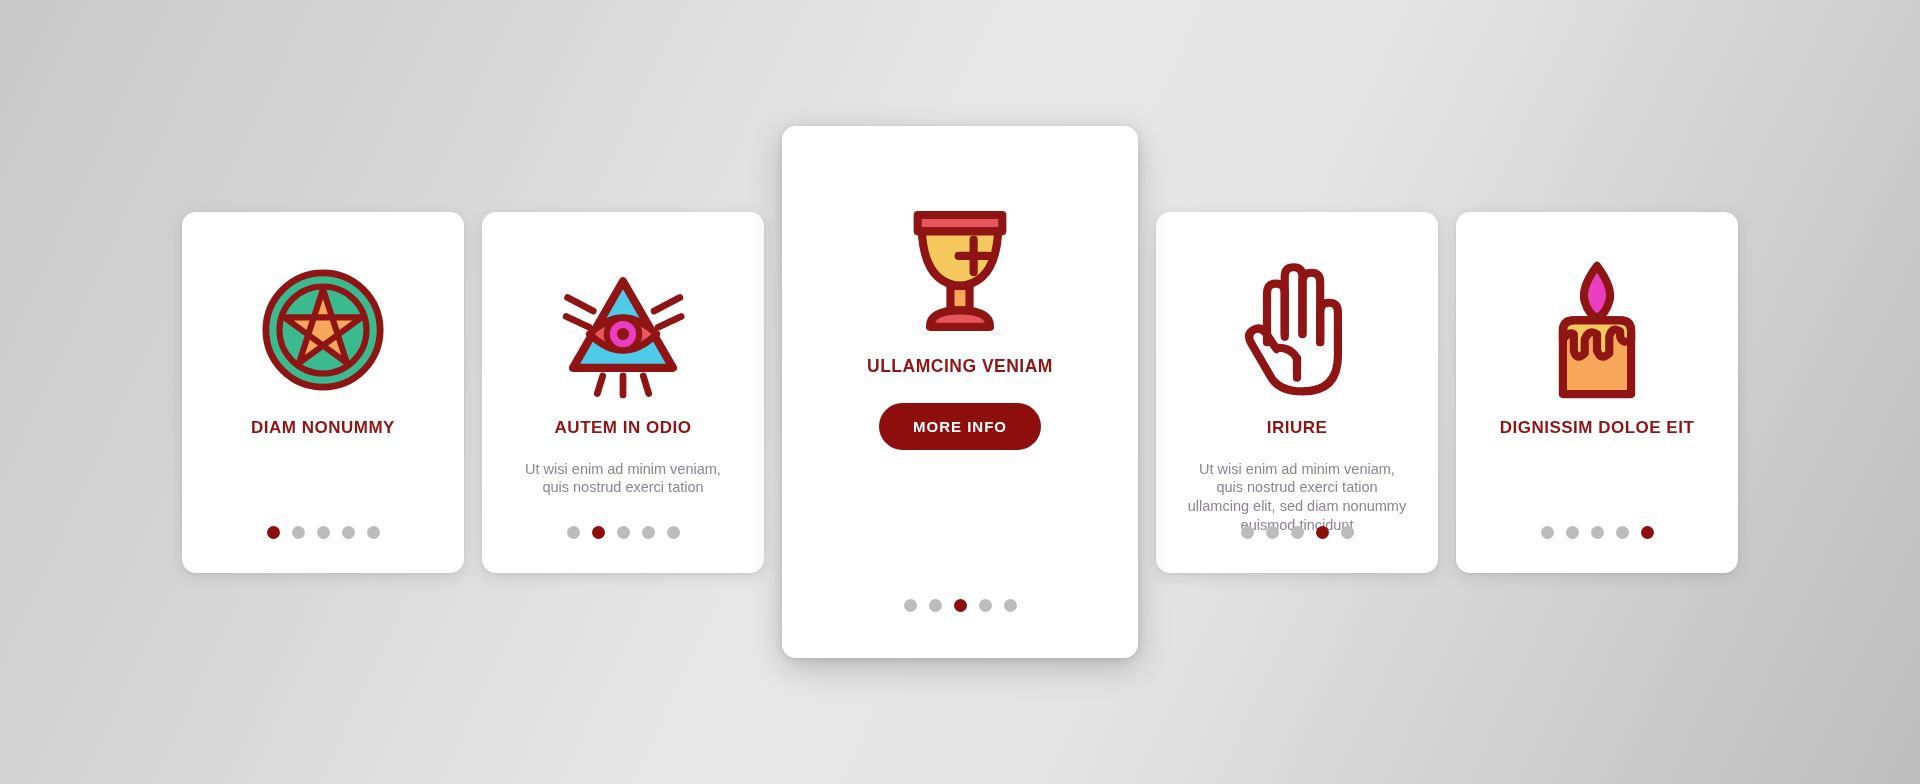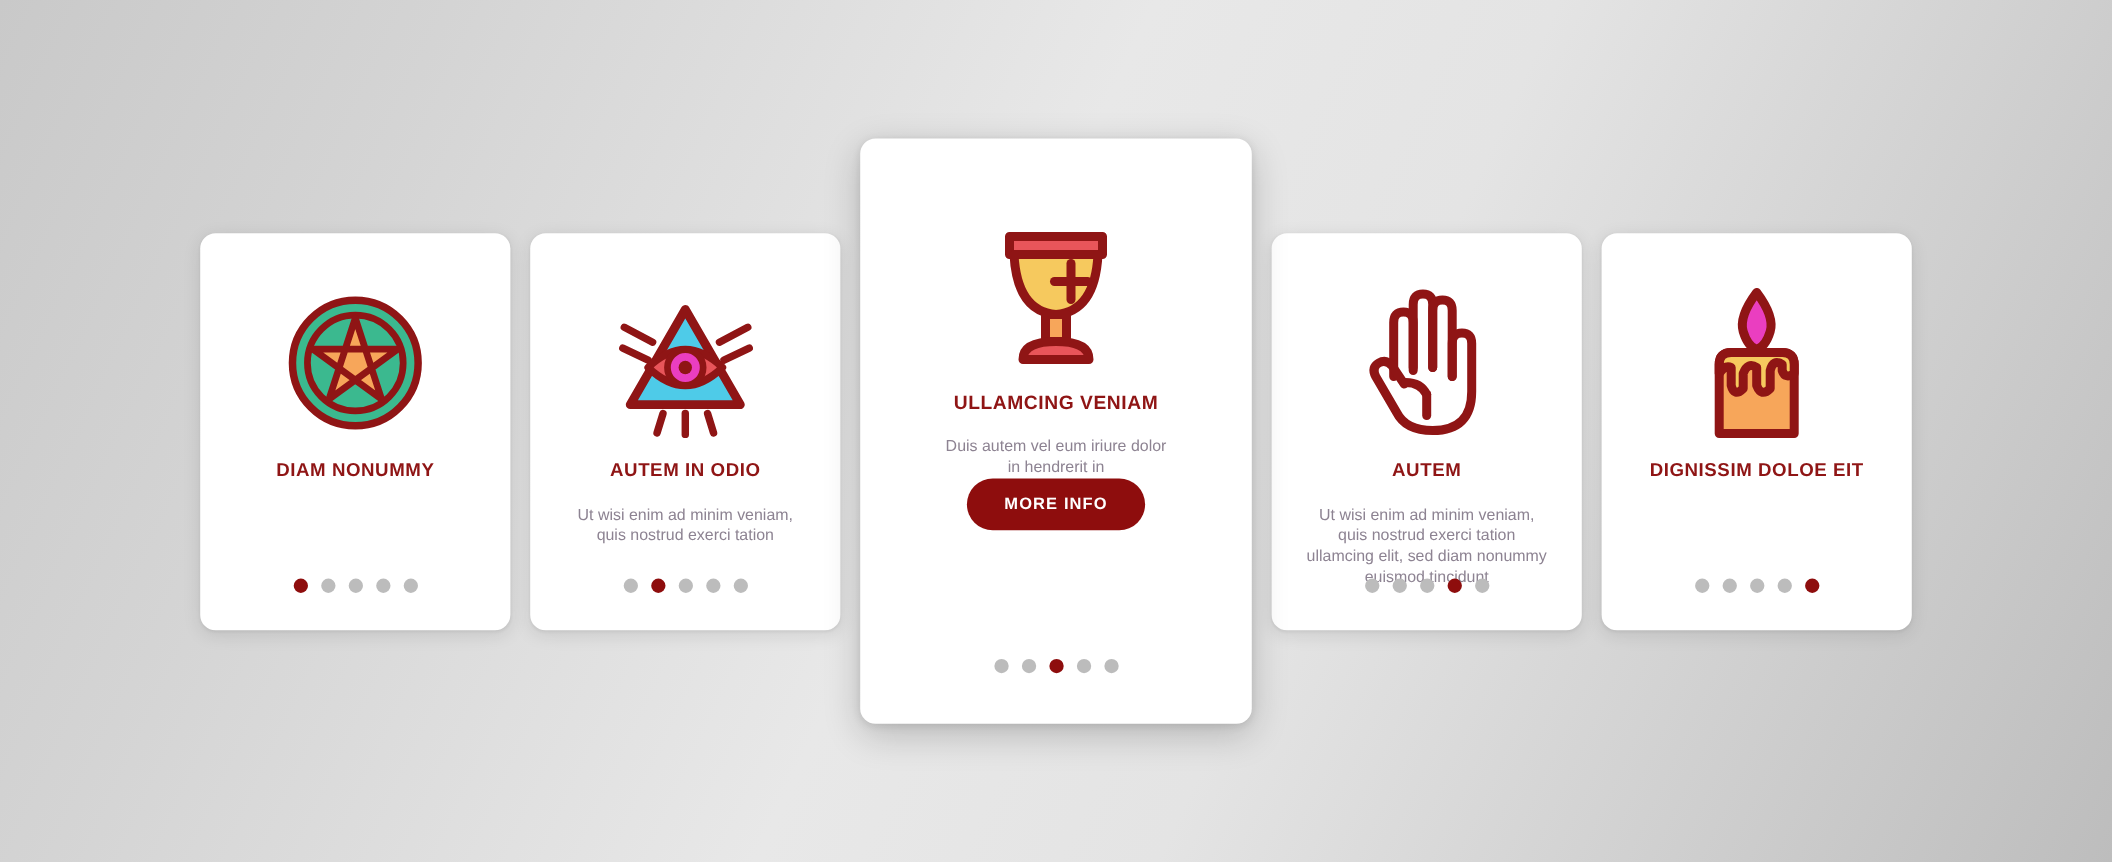--- a/index.html
+++ b/index.html
@@ -53,20 +53,21 @@
     font-size:14.5px;
     line-height:1.3;
     text-align:center;
     margin-top:22px;
     padding:0 4px;
     max-width:230px;
   }
   .featured .card-body { margin-top:20px; max-width:215px; }
 
   .more-btn {
+    margin-top:26px;
     background:#8e0d0d;
     color:#ffffff;
     border:none;
     border-radius:26px;
     padding:15px 34px;
     font-size:15px;
     font-weight:bold;
     letter-spacing:1px;
     font-family:"Liberation Sans", sans-serif;
     cursor:pointer;
@@ -143,21 +144,20 @@
         <path d="M20 34 H76 Q74 72 48 74 Q22 72 20 34 Z" fill="#f6c95e" stroke="#8f1515" stroke-width="6" stroke-linejoin="round"></path>
         <g stroke="#8f1515" stroke-width="6" stroke-linecap="round">
           <line x1="58" y1="40" x2="58" y2="64"></line>
           <line x1="47" y1="52" x2="69" y2="52"></line>
         </g>
         <path d="M41 74 H55 V92 H41 Z" fill="#f7a65a" stroke="#8f1515" stroke-width="6" stroke-linejoin="round"></path>
         <path d="M26 104 Q26 92 48 92 Q70 92 70 104 Z" fill="#e8555a" stroke="#8f1515" stroke-width="6" stroke-linejoin="round"></path>
       </svg>
     </div>
     <div class="card-title">ULLAMCING VENIAM</div>
-    <div class="card-body">Duis autem vel eum iriure dolor in hendrerit in</div>
     <button class="more-btn">MORE INFO</button>
     <div class="dots">
       <span class="dot"></span>
       <span class="dot"></span>
       <span class="dot active"></span>
       <span class="dot"></span>
       <span class="dot"></span>
     </div>
   </div>
 
@@ -169,21 +169,21 @@
           <path d="M35 56 V14 Q35 7 41.5 7 Q48 7 48 14 V56"></path>
           <path d="M48 56 V18 Q48 11 54.5 11 Q61 11 61 18 V62"></path>
           <path d="M61 62 V40 Q61 33 67.5 33 Q74 33 74 40 V72
                    Q74 98 48 98 Q30 98 24 86 L10 62
                    Q7 56 12 53 Q17 50 21 55 L29 67"></path>
           <path d="M30 66 Q40 66 44 74"></path>
           <path d="M44 74 V88"></path>
         </g>
       </svg>
     </div>
-    <div class="card-title">AUTEM</div>
+    <div class="card-title">IRIURE</div>
     <div class="card-body">Ut wisi enim ad minim veniam, quis nostrud exerci tation ullamcing elit, sed diam nonummy euismod tincidunt</div>
     <div class="dots">
       <span class="dot"></span>
       <span class="dot"></span>
       <span class="dot"></span>
       <span class="dot active"></span>
       <span class="dot"></span>
     </div>
   </div>
 

